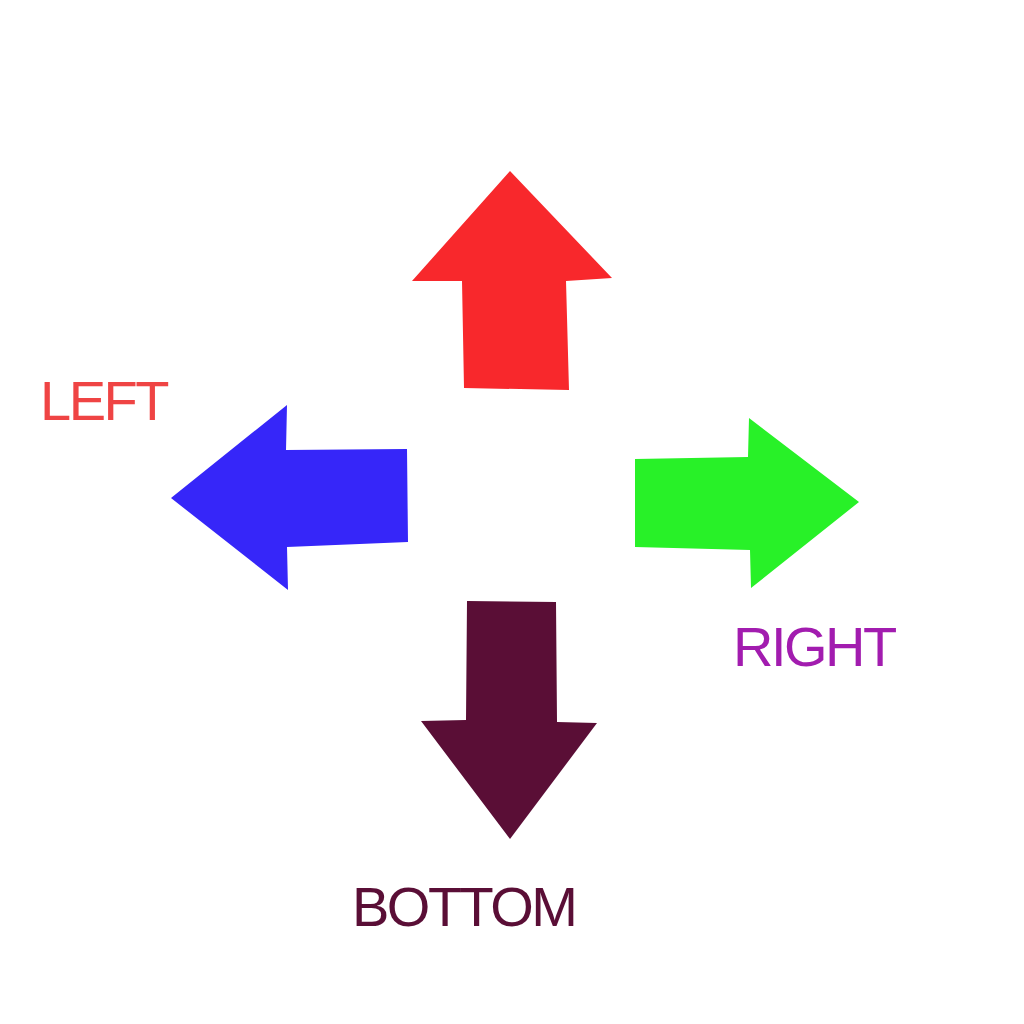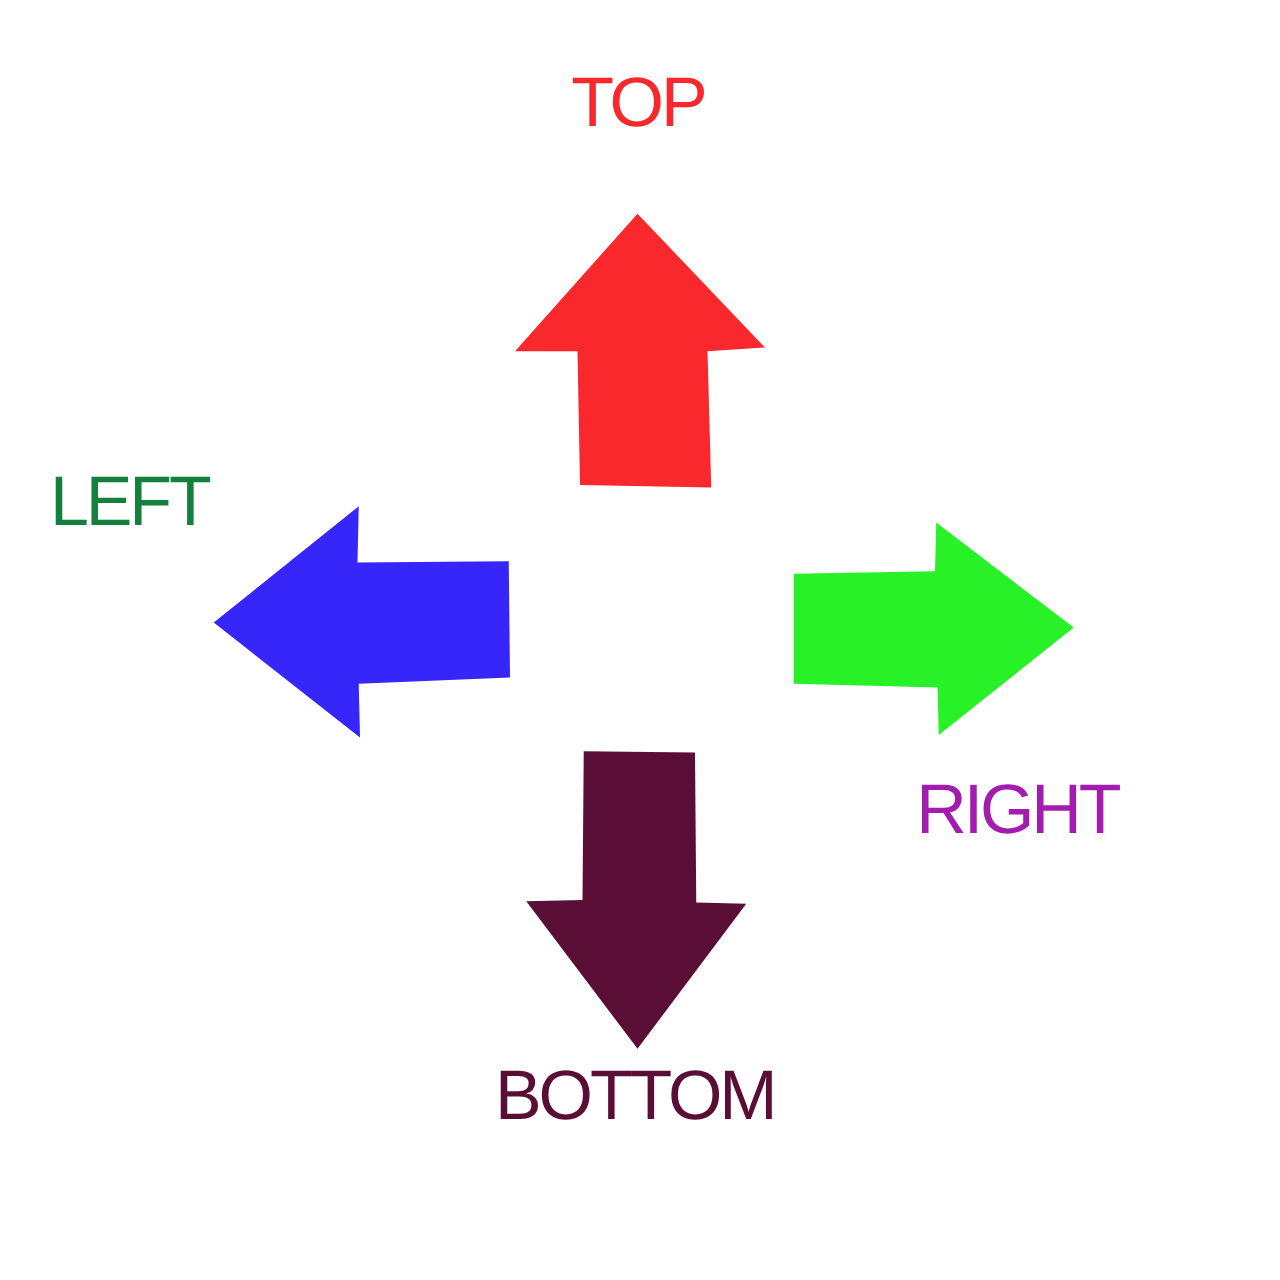--- a/index.html
+++ b/index.html
@@ -29,35 +29,34 @@
     position: absolute;
     font-size: 56px;
     line-height: 1;
     letter-spacing: -2.5px;
     white-space: nowrap;
     user-select: none;
   }
   .label-top    { left: 457px; top: 54px;  }
   .label-left   { left: 40px;  top: 373px; }
   .label-right  { left: 733px; top: 619px; }
-  .label-bottom { left: 352px; top: 848px; margin-left: 44px; }
+  .label-bottom { left: 352px; top: 879px; }
 </style>
 </head>
 <body>
 
 <div class="canvas">
 
   <svg class="arrow-svg" viewBox="0 0 1024 1024" xmlns="http://www.w3.org/2000/svg">
     <polygon points="510,171 612,278 566,281 569,390 464,388 462,281 412,281" fill="#f8282c"></polygon>
     <polygon points="171,498 287,405 286,450 407,449 408,542 287,547 288,590" fill="#3626f9"></polygon>
     <polygon points="635,459 748,457 749,418 859,502 751,588 750,550 635,547" fill="#28f128"></polygon>
     <polygon points="467,601 556,602 557,722 597,723 510,839 421,721 466,720" fill="#5a0e36"></polygon>
   </svg>
 
-  <div class="dir-label label-top" style="color: rgb(249, 40, 44);">TOP</div>
 
-  <div class="dir-label label-left" style="color: #15803d;">LEFT</div>
+  <div class="dir-label label-left" style="color: #ef4444;">LEFT</div>
 
   <div class="dir-label label-right" style="color: #a21caf;">RIGHT</div>
 
   <div class="dir-label label-bottom" style="color: rgb(90, 14, 54);">BOTTOM</div>
 
 </div>
 
 </body></html>

